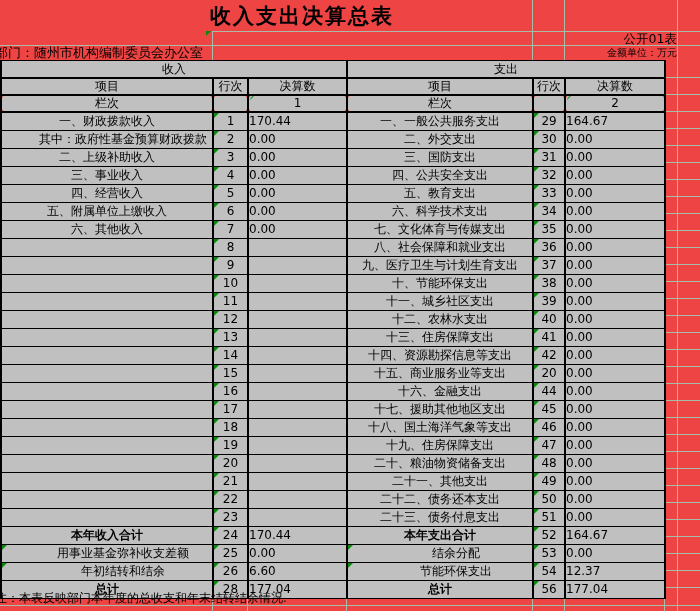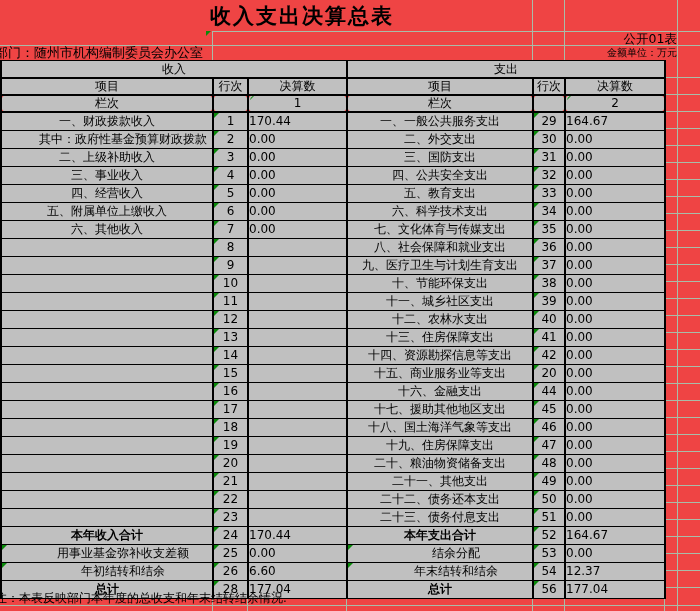--- a/index.html
+++ b/index.html
@@ -307,21 +307,21 @@
           <td class="rowno"><span class="marker"></span><span>25</span></td>
           <td class="amount"><span>0.00</span></td>
           <td class="item indent"><span class="marker"></span><span>结余分配</span></td>
           <td class="rowno"><span class="marker"></span><span>53</span></td>
           <td class="amount"><span>0.00</span></td>
         </tr>
         <tr>
           <td class="item indent"><span class="marker"></span><span>年初结转和结余</span></td>
           <td class="rowno"><span class="marker"></span><span>26</span></td>
           <td class="amount"><span>6.60</span></td>
-          <td class="item indent"><span class="marker"></span><span>年末结转和结余</span></td>
+          <td class="item indent"><span class="marker"></span><span>节能环保支出</span></td>
           <td class="rowno"><span class="marker"></span><span>54</span></td>
           <td class="amount"><span>12.37</span></td>
         </tr>
         <tr>
           <td class="item total"><span>总计</span></td>
           <td class="rowno"><span class="marker"></span><span>28</span></td>
           <td class="amount"><span>177.04</span></td>
           <td class="item total"><span>总计</span></td>
           <td class="rowno"><span class="marker"></span><span>56</span></td>
           <td class="amount"><span>177.04</span></td>

